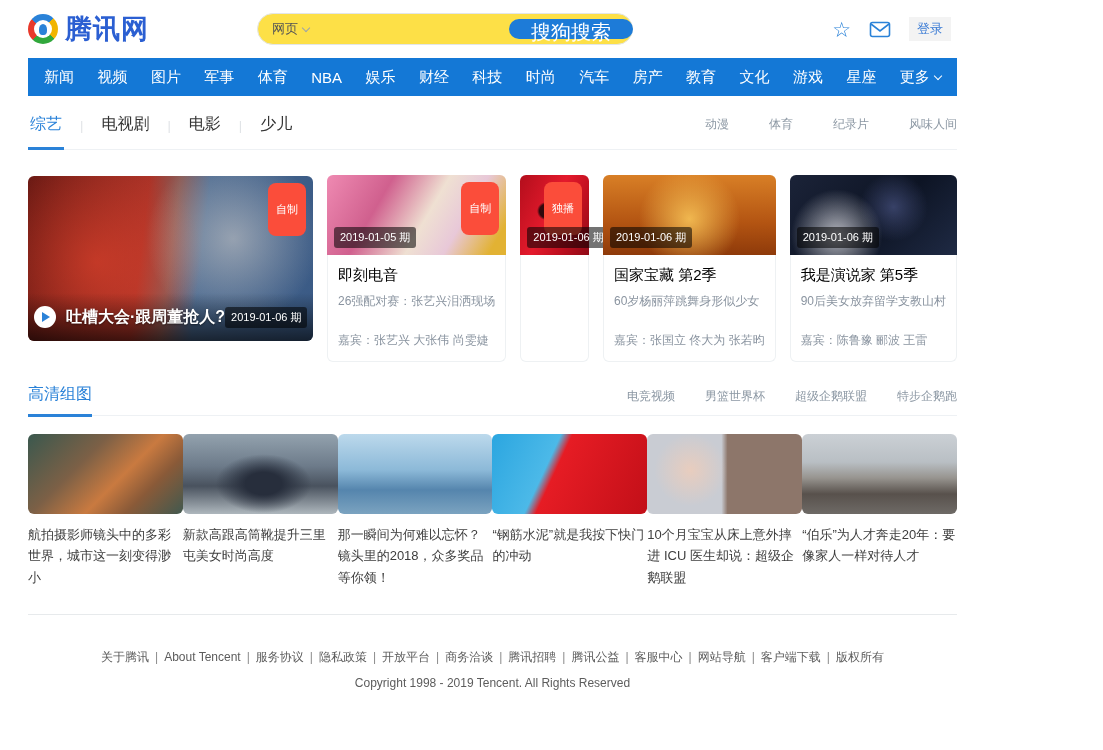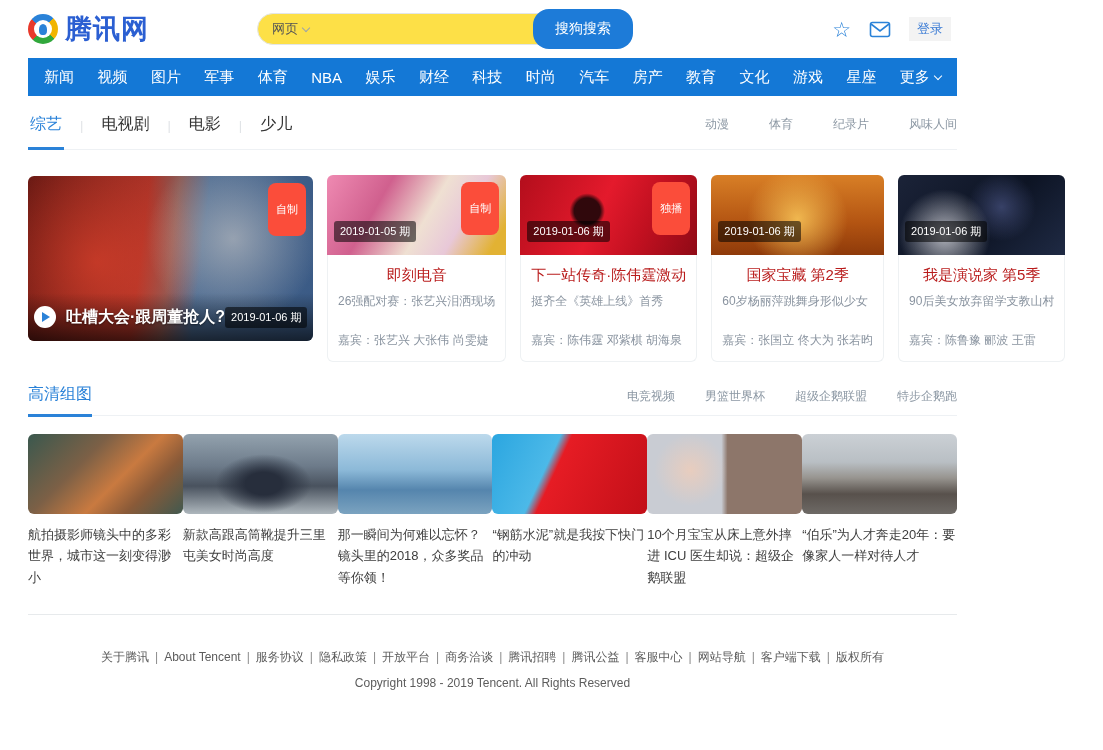--- a/index.html
+++ b/index.html
@@ -20,22 +20,22 @@
     color:#2b5fd2; letter-spacing:1px; }
 
   .search { margin-left:108px; width:376px; height:32px; background:#fde047;
     border:1px solid #e3e6e8; border-radius:16px; display:flex; align-items:center; }
   .search-cat { display:flex; align-items:center; font-size:13px; color:#555;
     padding:0 8px 0 14px; cursor:pointer; white-space:nowrap; }
   .chev { display:inline-block; width:6px; height:6px; border-right:1.5px solid #9aa3ab;
     border-bottom:1.5px solid #9aa3ab; transform:rotate(45deg); margin-left:5px; margin-top:-3px; }
   .search-input { flex:1; border:none; background:transparent; outline:none; height:100%;
     font-size:13px; color:#333; }
-  .search-btn { height:40px; margin:-1px; padding:0 22px; background:#1d7bd8; color:#fff;
-    font-size:14px; border:none; border-radius:16px; cursor:pointer; white-space:nowrap; }
+  .search-btn { height:20px; margin:-1px; padding:0 22px; background:#1d7bd8; color:#fff;
+    font-size:20px; border:none; border-radius:16px; cursor:pointer; white-space:nowrap; }
 
   .header-right { margin-left:auto; display:flex; align-items:center; }
   .icon-star { font-size:21px; color:#2a82d8; cursor:pointer; line-height:1; }
   .icon-mail { margin-left:18px; cursor:pointer; display:flex; }
   .login-btn { margin-left:18px; background:#f3f3f3; color:#3a7bd5; font-size:13px;
     padding:3px 8px; border:none; cursor:pointer; }
 
   
   .nav { height:38px; background:#1478d6; display:flex; align-items:center;
     justify-content:space-between; padding:0 16px; }
@@ -72,31 +72,31 @@
   .badge { position:absolute; top:7px; right:7px; background:#fb4d3a; color:#fff;
     font-size:11px; padding:21px 8px; border-radius:8px; line-height:1; }
   .date-badge { background:rgba(0,0,0,.55); color:#fff; font-size:11px;
     padding:3px 6px; border-radius:3px; white-space:nowrap; }
   .feature-overlay .date-badge { margin-left:auto; }
 
   .vcard { flex:1; margin-left:14px; border-radius:6px; cursor:pointer;
     border:1px solid #eef1f3; border-top:none; background:#fff; }
   .vcard:first-of-type { margin-left:24px; }
   .vcard-img { height:80px; border-radius:6px 6px 0 0; position:relative; margin:-1px -1px 0; }
-  .vcard-img .date-badge { position:absolute; left:7px; bottom:13px; }
+  .vcard-img .date-badge { position:absolute; left:7px; bottom:7px; }
   .img-v1 { background:linear-gradient(120deg,#ef8ab2 0%,#d0608e 30%,#efe0d2 55%,#e8c8d8 72%,#e2b233 92%); }
   .img-v2 { background:radial-gradient(circle at 38% 45%, #30080c 0 11%, transparent 15%),
             linear-gradient(115deg,#b30e1c 0%,#e41a2c 45%,#c11020 70%,#8f0a16 100%); }
   .img-v3 { background:radial-gradient(circle at 50% 55%, rgba(250,200,90,.85), transparent 52%),
             linear-gradient(180deg,#d87f26 0%,#b35412 60%,#8e3a0a 100%); }
   .img-v4 { background:radial-gradient(circle at 28% 75%, rgba(235,235,240,.75), transparent 34%),
             radial-gradient(circle at 62% 40%, rgba(60,70,110,.9), transparent 30%),
             linear-gradient(135deg,#1b2338 0%,#0d1424 55%,#1f2a44 100%); }
   .vcard-body { padding:11px 10px 12px; }
-  .vcard-title { font-size:15px; color:#b91c1c; white-space:nowrap; overflow:hidden;text-align:center; }
+  .vcard-title { font-size:15px; color:#000000; white-space:nowrap; overflow:hidden; }
   .vcard-sub { font-size:12px; color:#8a94a0; margin-top:8px; white-space:nowrap; overflow:hidden; }
   .vcard-guests { font-size:12px; color:#8a94a0; margin-top:22px; white-space:nowrap; overflow:hidden; }
 
   
   .section-header { margin-top:22px; display:flex; align-items:flex-end; border-bottom:1px solid #eef1f4; }
   .section-title { font-size:16px; color:#2a82d8; padding-bottom:9px; margin-bottom:-2px;
     border-bottom:3px solid #2a82d8; cursor:pointer; }
   .section-links { margin-left:auto; display:flex; gap:30px; padding-bottom:10px; }
 
   .photo-row { margin-top:18px; display:flex; }
@@ -212,25 +212,20 @@
         <div class="vcard-sub">26强配对赛：张艺兴泪洒现场</div>
         <div class="vcard-guests">嘉宾：张艺兴 大张伟 尚雯婕</div>
       </div>
     </div>
 
     <div class="vcard">
       <div class="vcard-img img-v2">
         <span class="badge">独播</span>
         <span class="date-badge">2019-01-06 期</span>
       </div>
-      <div class="vcard-body">
-        <div class="vcard-title">下一站传奇·陈伟霆激动</div>
-        <div class="vcard-sub">挺齐全《英雄上线》首秀</div>
-        <div class="vcard-guests">嘉宾：陈伟霆 邓紫棋 胡海泉</div>
-      </div>
     </div>
 
     <div class="vcard">
       <div class="vcard-img img-v3">
         <span class="date-badge">2019-01-06 期</span>
       </div>
       <div class="vcard-body">
         <div class="vcard-title">国家宝藏 第2季</div>
         <div class="vcard-sub">60岁杨丽萍跳舞身形似少女</div>
         <div class="vcard-guests">嘉宾：张国立 佟大为 张若昀</div>

